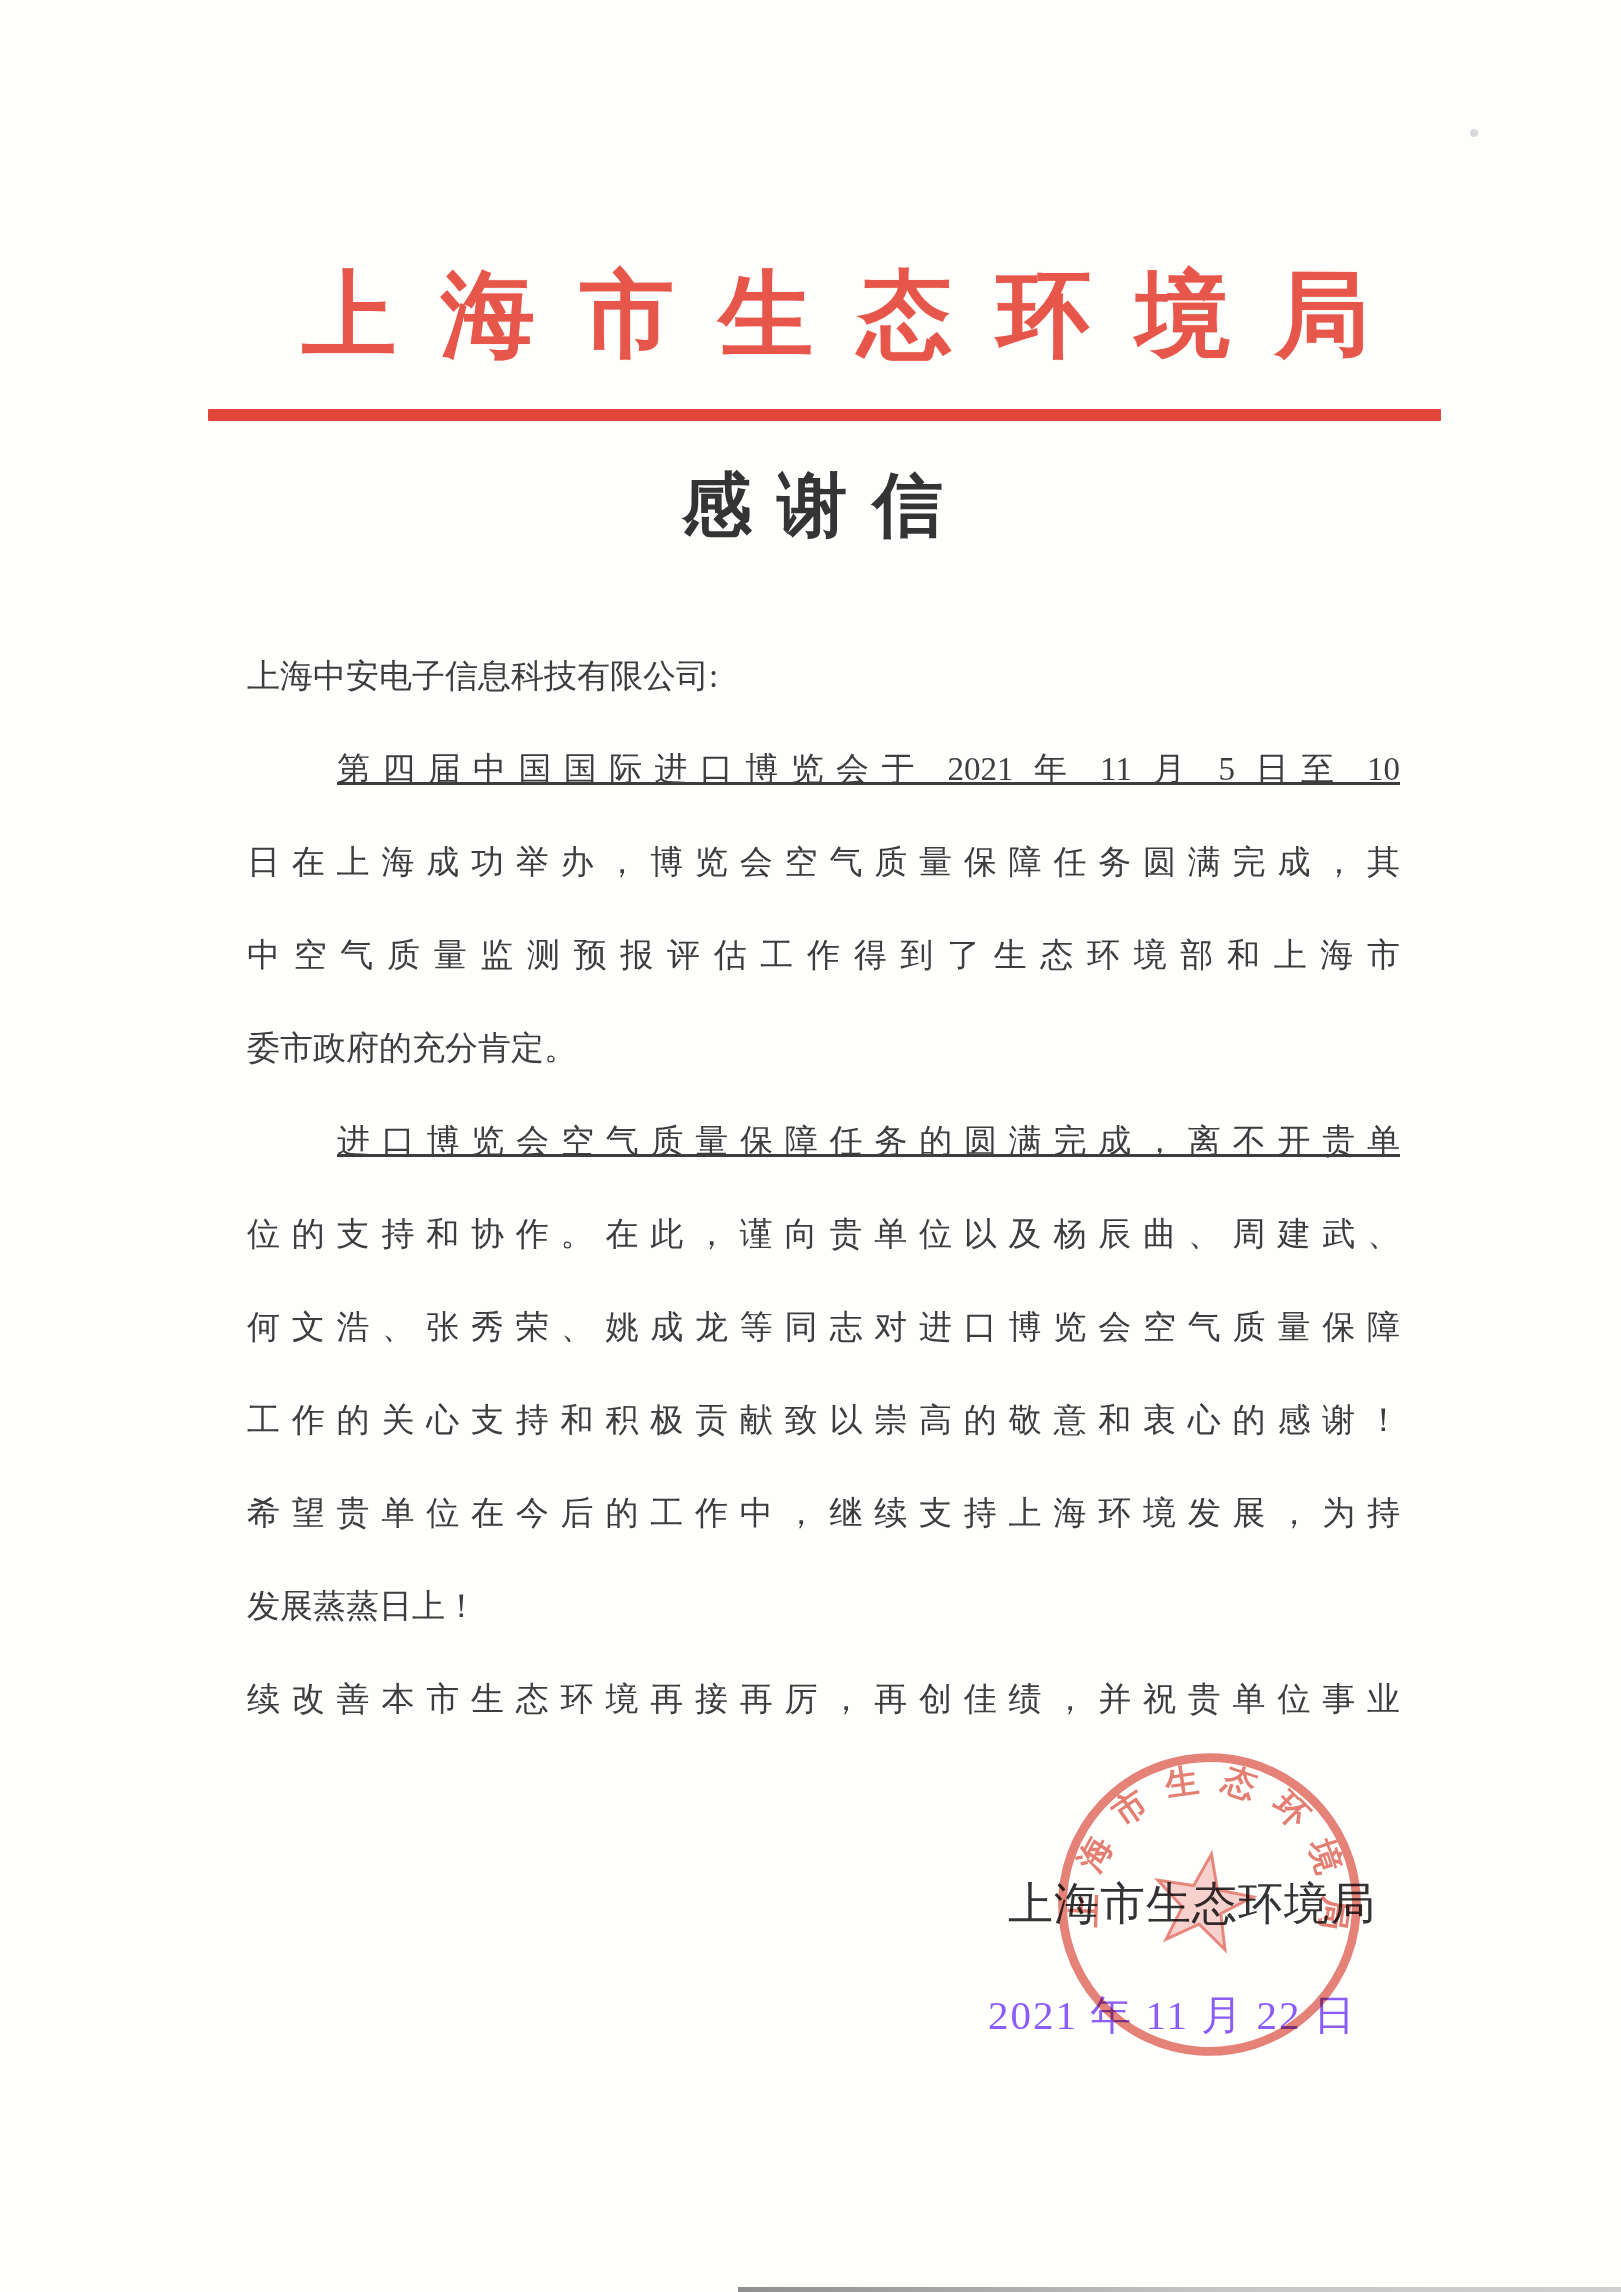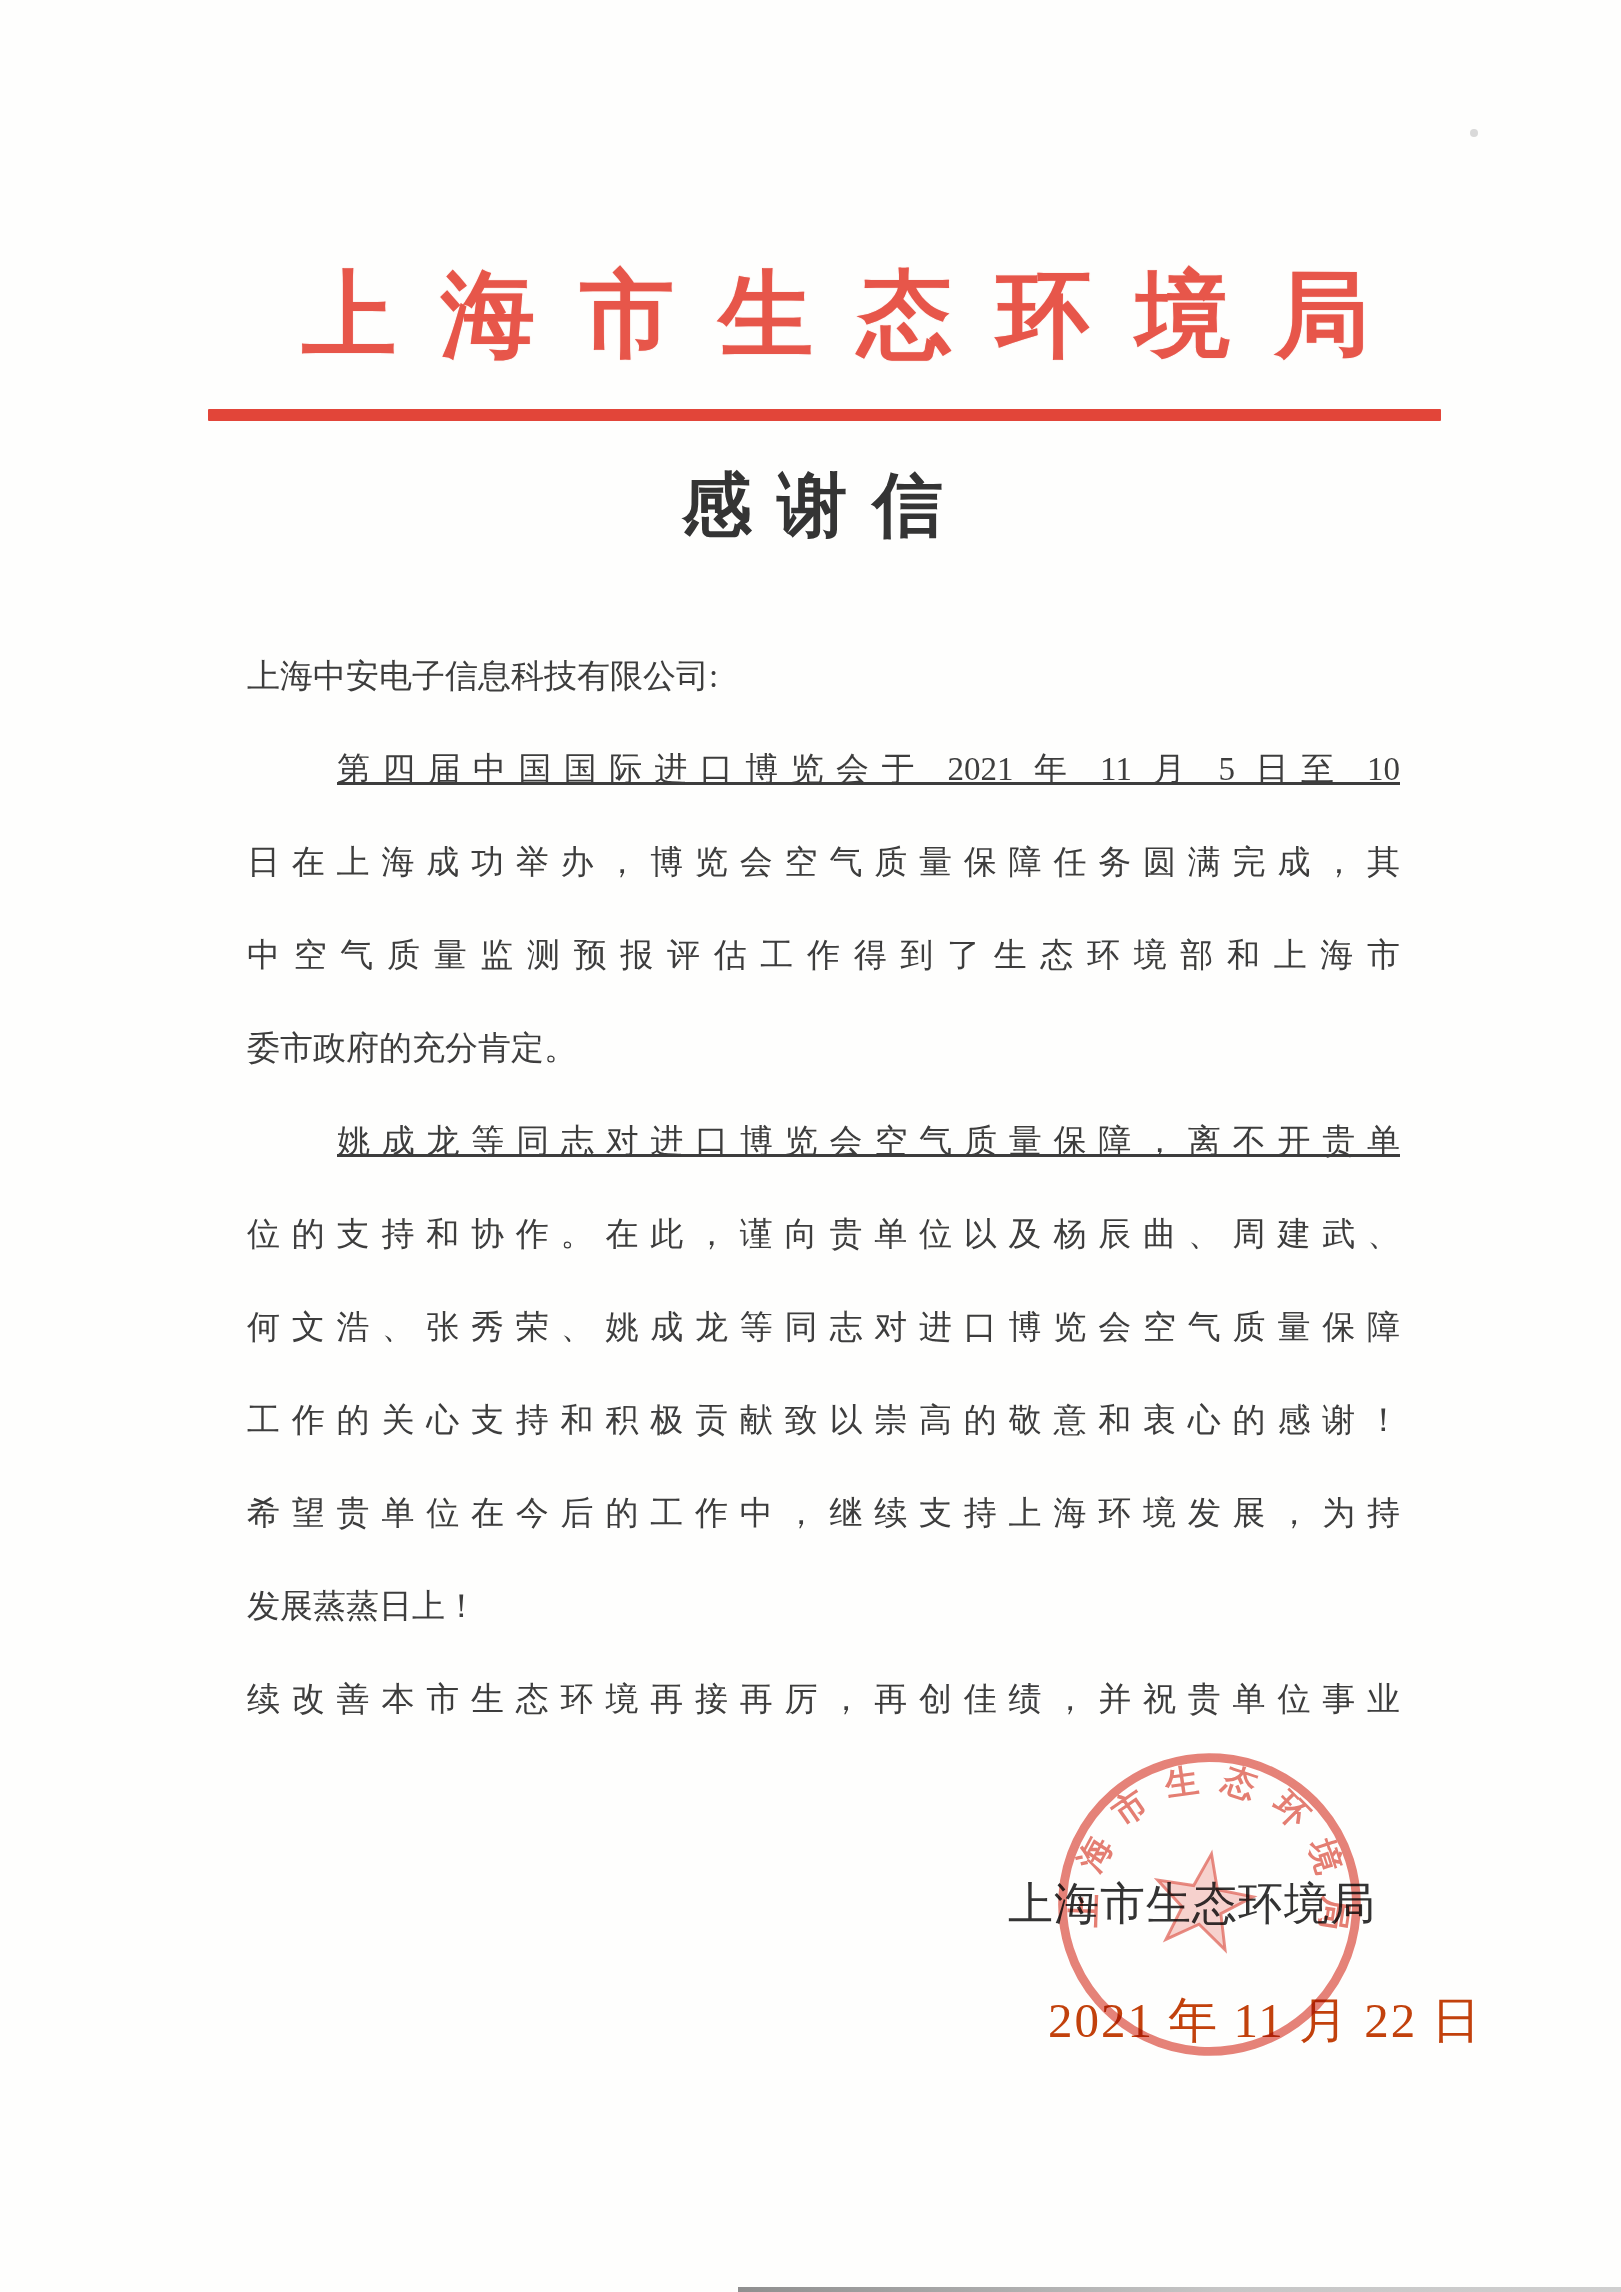--- a/index.html
+++ b/index.html
@@ -42,22 +42,22 @@
     text-align:justify;
     text-align-last:justify;
   }
   .line.indent{text-indent:90px;text-decoration:underline;}
   
   .signature{
     position:absolute;top:1874px;left:1008px;
     font-size:45px;color:#333;white-space:nowrap;letter-spacing:1px;
   }
   .letter-date{
-    position:absolute;top:1988px;left:1048px;
-    font-size:49px;color:#c2410c;white-space:nowrap;letter-spacing:2px;
+    position:absolute;top:1988px;left:988px;
+    font-size:41px;color:#8b5cf6;white-space:nowrap;letter-spacing:2px;
   }
   
   .seal-wrap{
     position:absolute;left:1042px;top:1737px;width:335px;height:335px;
     mix-blend-mode:multiply;opacity:.88;
     transform:rotate(4deg);
   }
   
   .bottom-strip{
     position:absolute;left:738px;right:0;bottom:0;height:5.9px;
@@ -79,21 +79,21 @@
 
   <div class="letter-title">感谢信</div>
 
   <div class="body-block">
     <div class="line">上海中安电子信息科技有限公司:</div>
     <div id="body-lines">
         <div class="line j indent">第四届中国国际进口博览会于 2021 年 11 月 5 日至 10</div>
         <div class="line j">日在上海成功举办，博览会空气质量保障任务圆满完成，其</div>
         <div class="line j">中空气质量监测预报评估工作得到了生态环境部和上海市</div>
         <div class="line">委市政府的充分肯定。</div>
-        <div class="line j indent">姚成龙等同志对进口博览会空气质量保障，离不开贵单</div>
+        <div class="line j indent">进口博览会空气质量保障任务的圆满完成，离不开贵单</div>
         <div class="line j">位的支持和协作。在此，谨向贵单位以及杨辰曲、周建武、</div>
         <div class="line j">何文浩、张秀荣、姚成龙等同志对进口博览会空气质量保障</div>
         <div class="line j">工作的关心支持和积极贡献致以崇高的敬意和衷心的感谢！</div>
         <div class="line j">希望贵单位在今后的工作中，继续支持上海环境发展，为持</div>
         <div class="line">发展蒸蒸日上！</div>
         <div class="line j">续改善本市生态环境再接再厉，再创佳绩，并祝贵单位事业</div>
       </div>
   </div>
 
   <div class="signature">上海市生态环境局</div>

